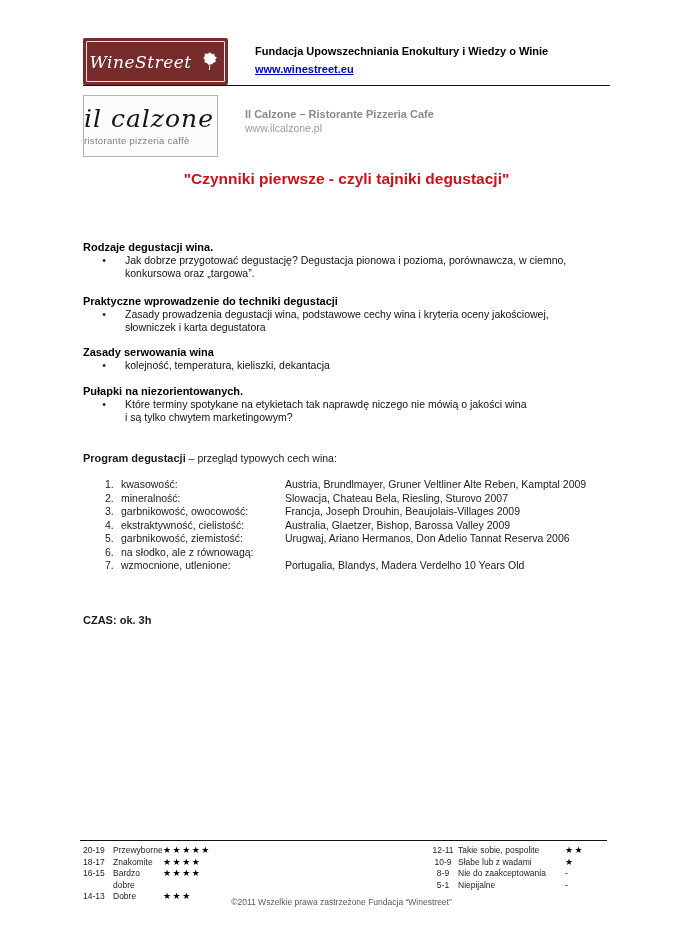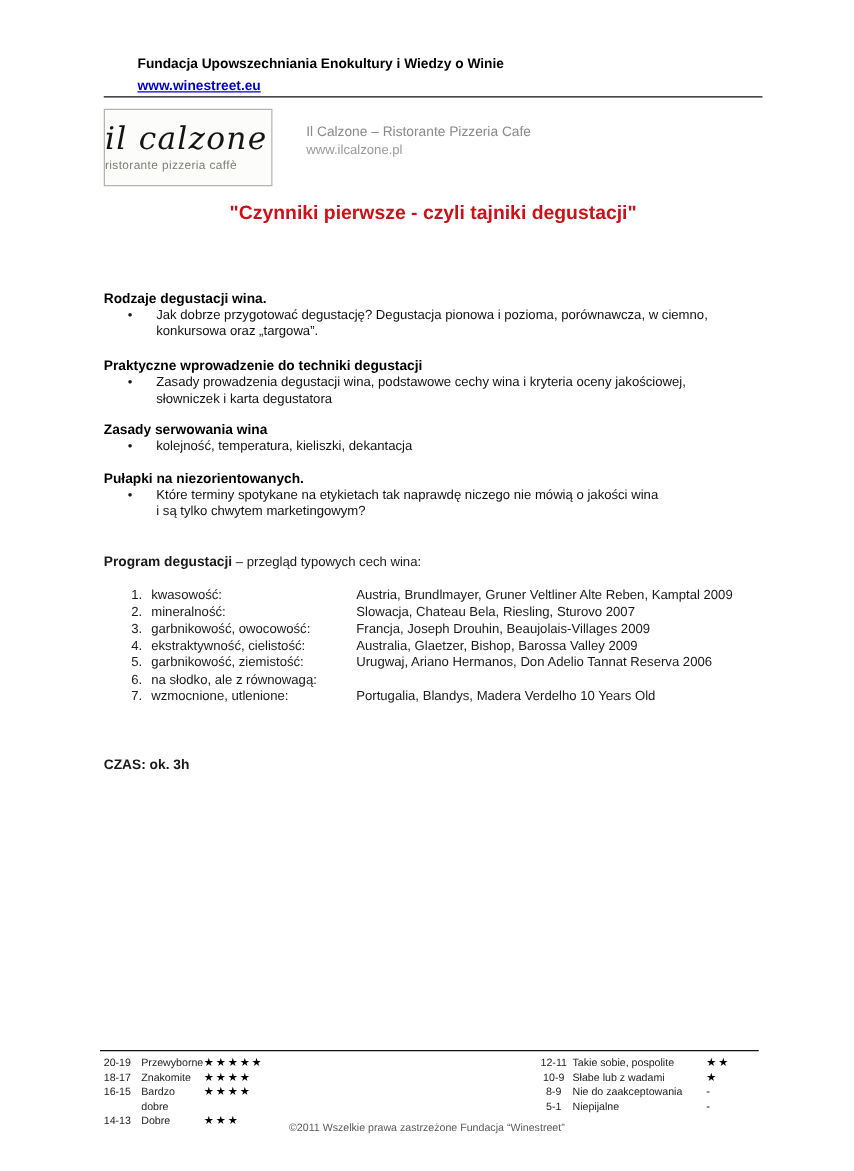--- a/index.html
+++ b/index.html
@@ -30,21 +30,21 @@
   .ws-link { font-size:11px; font-weight:bold; color:#0000cc; text-decoration:underline; line-height:16px; display:inline-block; }
   .divider { height:0; border-top:1.5px solid #111; width:527px; margin-top:0; }
   .row2 { margin-top:9px; }
   .calzone-logo {
     width:135px; height:62px; background:#fcfcfb; border:1px solid #b5b5b0;
     display:flex; flex-direction:column; align-items:flex-start; justify-content:center;
     flex:0 0 auto;
   }
   .calzone-script { font-family:"DejaVu Serif", serif; font-style:italic; font-size:25px; color:#141414; line-height:26px; letter-spacing:1px; }
   .calzone-sub { font-size:9.5px; color:#7d7d78; margin-top:3px; letter-spacing:.3px; }
-  .calzone-title { font-size:11px; font-weight:normal; color:#8a8a8a; line-height:14px; }
+  .calzone-title { font-size:11px; font-weight:bold; color:#8a8a8a; line-height:14px; }
   .calzone-url { font-size:10.5px; color:#9b9b9b; line-height:14px; }
   .row2 .header-text { padding-top:12px; }
 
   
   .title { text-align:center; font-size:15.5px; font-weight:bold; color:#000; margin-top:63px; line-height:18px; width:527px; }
   .subtitle { text-align:center; font-size:15.5px; font-weight:bold; color:#cc1118; margin-top:13px; line-height:18px; width:527px; }
 
   
   .sections { margin-top:52px; }
   .section { margin-bottom:14px; }
@@ -80,20 +80,29 @@
   .fcol.right .flabel { width:107px; }
   .fstars { letter-spacing:1.5px; font-size:9px; color:#000; }
   .copyright { position:absolute; top:897px; left:0; width:683px; text-align:center; font-size:8.5px; color:#595959; }
 </style>
 </head>
 <body>
 
 <div class="page">
 
   <div class="header-row">
+    <div class="ws-logo">
+      <span class="ws-text">WineStreet</span>
+      <span class="ws-leaf">
+        <svg viewBox="0 0 24 24" width="24" height="24" aria-hidden="true">
+          <path fill="#ffffff" d="M12 2c-1.6 1.9-3.6 2.2-5.6 1.4.9 1.8.4 3.6-1.4 4.7 1.9.8 2.3 2.5 1.4 4.4 1.9-.2 3.5.7 3.9 2.5 1-1.3 2.7-1.5 4-.4.3-1.7 1.8-2.7 3.7-2.5-1.1-1.7-.8-3.5 1-4.7-2-.5-3-2-2.7-4-1.8 1-3.4.5-4.3-1.4z"></path>
+          <path fill="#ffffff" d="M11.6 13.5l.8.1-.5 6.5h-1l.7-6.6z"></path>
+        </svg>
+      </span>
+    </div>
     <div class="header-text">
       <div class="foundation">Fundacja Upowszechniania Enokultury i Wiedzy o Winie</div>
       <a class="ws-link" href="#">www.winestreet.eu</a>
     </div>
   </div>
 
   <div class="divider"></div>
 
   <div class="header-row row2">
     <div class="calzone-logo">

